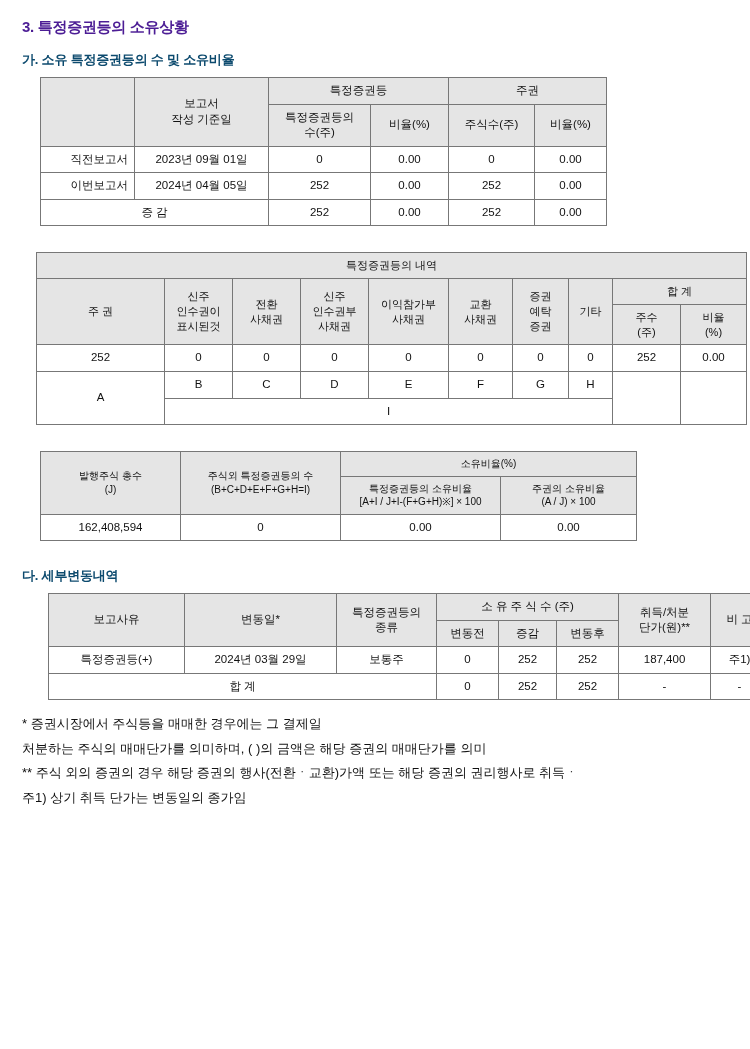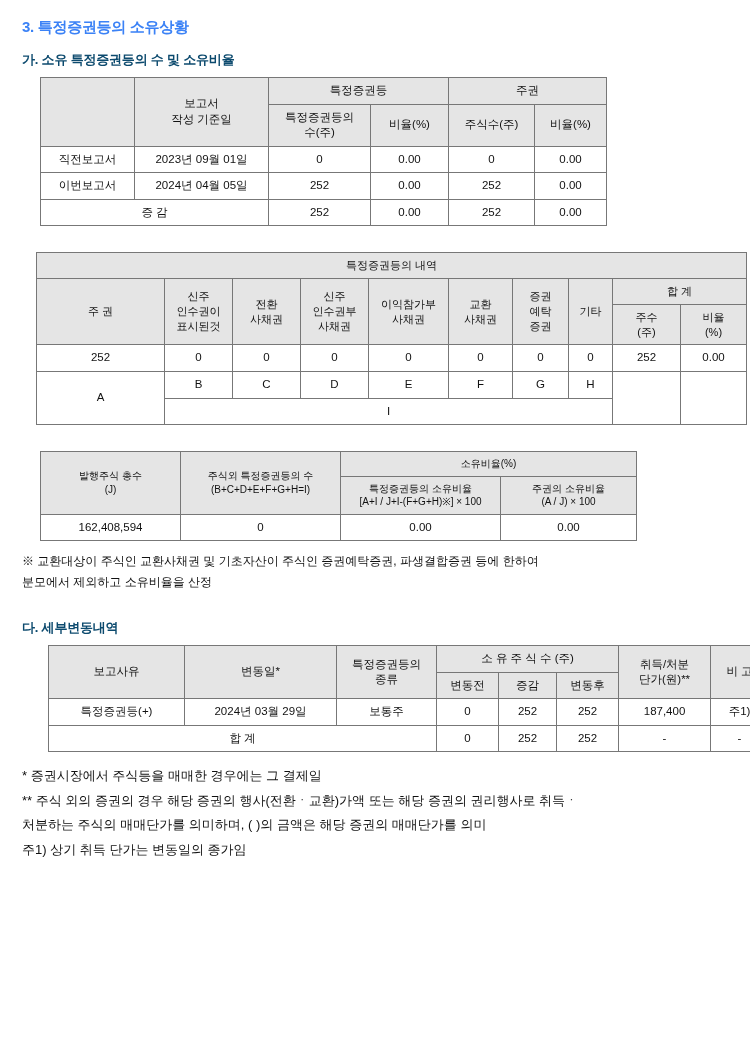--- a/index.html
+++ b/index.html
@@ -17,21 +17,21 @@
   }
   .page {
     position: relative;
     width: 750px;
     padding: 14px 20px 16px 20px;
     box-sizing: border-box;
   }
   h1.section-title {
     font-size: 15px;
     font-weight: bold;
-    color: #3b82f6;
+    color: #4c1d95;
     margin: 4px 0 14px 2px;
     letter-spacing: -0.3px;
   }
   h2.sub-title {
     font-size: 13px;
     font-weight: bold;
     color: #0c4a6e;
     margin: 0 0 8px 2px;
     letter-spacing: -0.2px;
   }
@@ -53,21 +53,21 @@
     color: #111;
     font-weight: normal;
   }
   table.grid th {
     background: #e5e5e5;
   }
   td.num { text-align: right; padding-right: 8px; }
 
   
   #table-ownership { width: 566px; margin-left: 20px; }
-  #table-ownership td.label { text-align: center; }
+  #table-ownership td.label { text-align: right; }
 
   
   #table-kinds { width: 710px; margin-left: 16px; }
   #table-kinds th { font-size: 11px; }
   #table-kinds td { font-size: 11.5px; }
 
   
   #table-ratio { width: 596px; margin-left: 20px; }
   #table-ratio th { font-size: 10px; }
 
@@ -283,24 +283,20 @@
     <tbody>
       <tr>
         <td class="num">162,408,594</td>
         <td class="num">0</td>
         <td class="num">0.00</td>
         <td class="num">0.00</td>
       </tr>
     </tbody>
   </table>
 
-  <div class="note">
-    <div>※ 교환대상이 주식인 교환사채권 및 기초자산이 주식인 증권예탁증권, 파생결합증권 등에 한하여</div>
-    <div>분모에서 제외하고 소유비율을 산정</div>
-  </div>
 
   <div class="spacer-lg"></div>
 
   <h2 class="sub-title">다. 세부변동내역</h2>
 
   <table class="grid" id="table-detail">
     <colgroup>
       <col style="width:136px">
       <col style="width:152px">
       <col style="width:100px">
@@ -348,18 +344,18 @@
         <td class="num">252</td>
         <td class="num">252</td>
         <td>-</td>
         <td>-</td>
       </tr>
     </tbody>
   </table>
 
   <div class="footnotes">
     <div class="footnote">*  증권시장에서 주식등을 매매한 경우에는 그 결제일</div>
+    <div class="footnote">처분하는 주식의 매매단가를 의미하며, (   )의 금액은 해당 증권의 매매단가를 의미</div>
     <div class="footnote">** 주식 외의 증권의 경우 해당 증권의 행사(전환ㆍ교환)가액 또는 해당 증권의 권리행사로 취득ㆍ</div>
-    <div class="footnote">처분하는 주식의 매매단가를 의미하며, (   )의 금액은 해당 증권의 매매단가를 의미</div>
     <div class="footnote">주1) 상기 취득 단가는 변동일의 종가임</div>
   </div>
 
 </div>
 
 </body></html>

